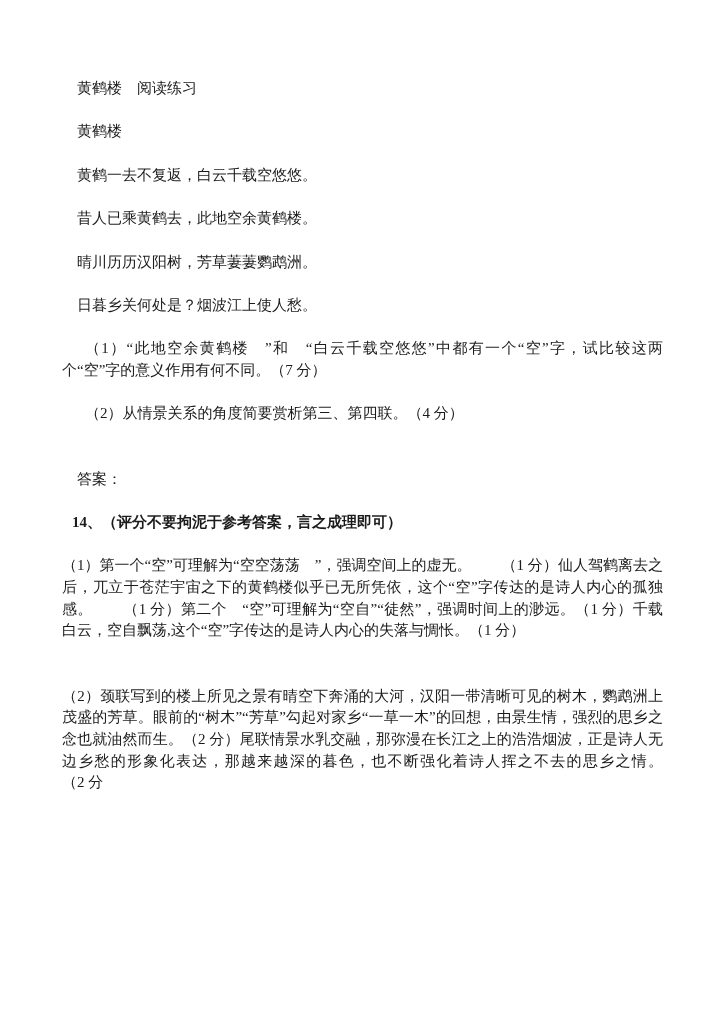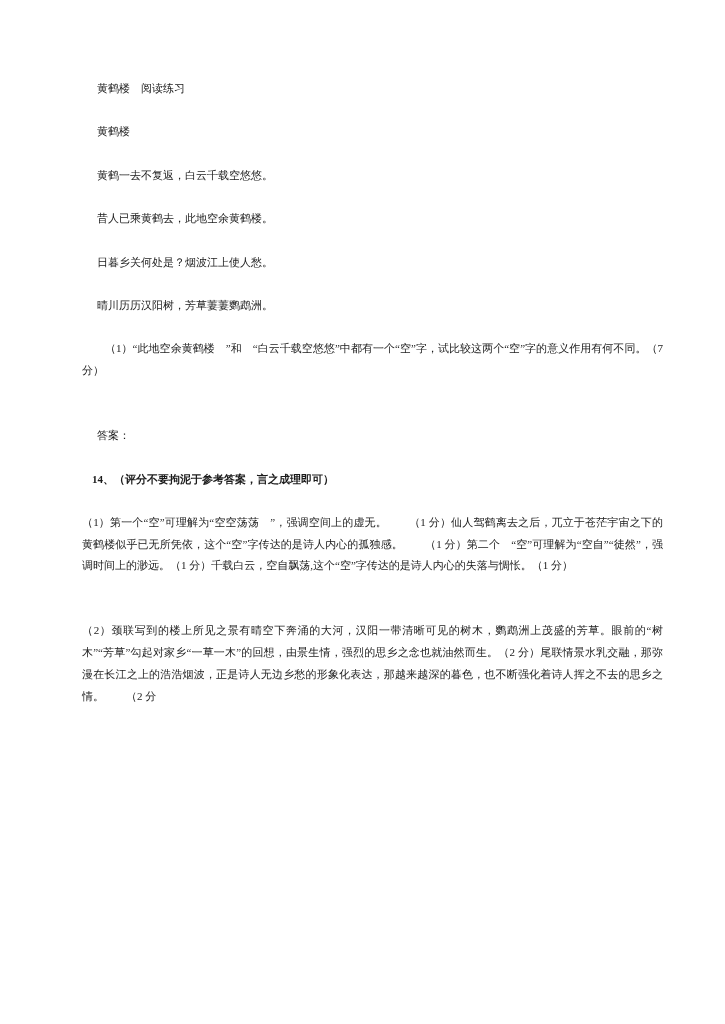--- a/index.html
+++ b/index.html
@@ -7,24 +7,24 @@
     padding: 0;
     background: #ffffff;
   }
   .page {
     position: relative;
     width: 725px;
     height: 1024px;
     box-sizing: border-box;
     background: #ffffff;
     color: #1b1b1b;
-    padding: 78px 62px 30px 82px;
+    padding: 78px 62px 30px 62px;
     overflow: hidden;
     font-family: "Liberation Serif", "DejaVu Serif", serif;
-    font-size: 11px;
+    font-size: 15px;
     line-height: 21.7px;
   }
   .page p {
     margin: 0;
     text-align: justify;
     text-justify: inter-ideograph;
     word-break: break-all;
   }
   
   .sp1 { margin-top: 21.7px !important; }
@@ -45,26 +45,27 @@
   <p class="ind1">黄鹤楼　阅读练习</p>
 
 
   <p class="ind1 sp1">黄鹤楼</p>
 
 
   <p class="ind1 sp1">黄鹤一去不复返，白云千载空悠悠。</p>
 
   <p class="ind1 sp1">昔人已乘黄鹤去，此地空余黄鹤楼。</p>
 
+  <p class="ind1 sp1">晴川历历汉阳树，芳草萋萋鹦鹉洲。</p>
+
   <p class="ind1 sp1">日暮乡关何处是？烟波江上使人愁。</p>
-
-  <p class="ind1 sp1">晴川历历汉阳树，芳草萋萋鹦鹉洲。</p>
 
   <p class="indq sp1">（1）“此地空余黄鹤楼　”和　“白云千载空悠悠”中都有一个“空”字，试比较这两个“空”字的意义作用有何不同。（7 分）</p>
 
+  <p class="indq sp1">（2）从情景关系的角度简要赏析第三、第四联。（4 分）</p>
 
   <p class="ind1 sp2">答案：</p>
 
   <p class="ind14 sp1">14、（评分不要拘泥于参考答案，言之成理即可）</p>
 
   <p class="sp1">（1）第一个“空”可理解为“空空荡荡　”，强调空间上的虚无。　　（1 分）仙人驾鹤离去之后，兀立于苍茫宇宙之下的黄鹤楼似乎已无所凭依，这个“空”字传达的是诗人内心的孤独感。　　（1 分）第二个　“空”可理解为“空自”“徒然”，强调时间上的渺远。（1 分）千载白云，空自飘荡,这个“空”字传达的是诗人内心的失落与惆怅。（1 分）</p>
 
   <p class="sp2">（2）颈联写到的楼上所见之景有晴空下奔涌的大河，汉阳一带清晰可见的树木，鹦鹉洲上茂盛的芳草。眼前的“树木”“芳草”勾起对家乡“一草一木”的回想，由景生情，强烈的思乡之念也就油然而生。（2 分）尾联情景水乳交融，那弥漫在长江之上的浩浩烟波，正是诗人无边乡愁的形象化表达，那越来越深的暮色，也不断强化着诗人挥之不去的思乡之情。　　（2 分</p>
 
 </div>

